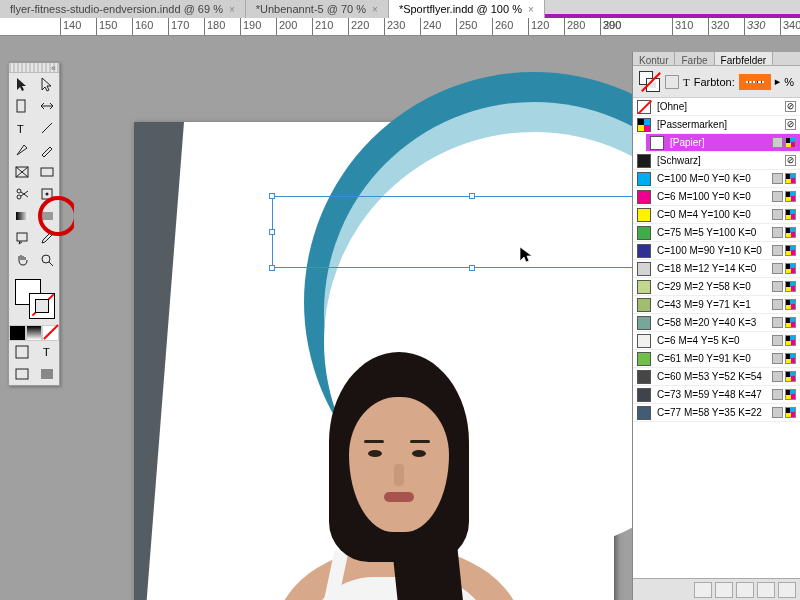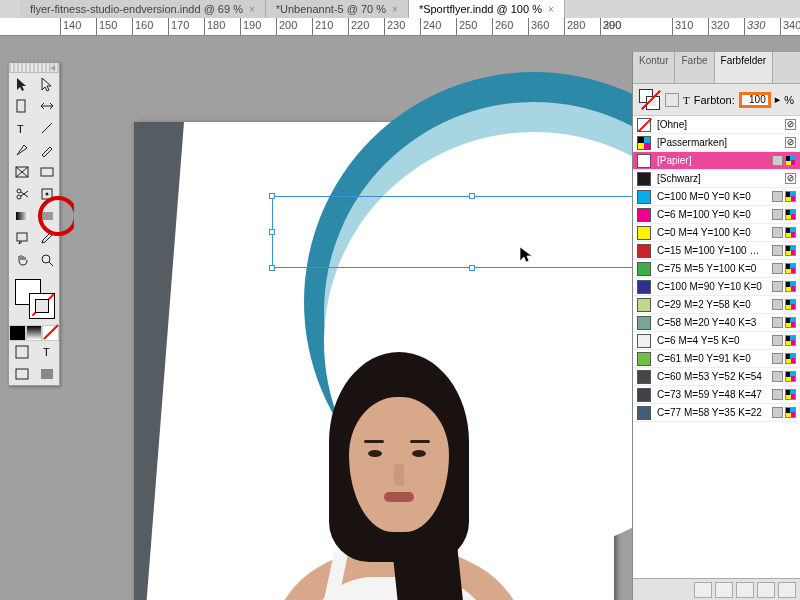--- a/index.html
+++ b/index.html
@@ -1,19 +1,19 @@
 <!DOCTYPE html>
 <html><head>
 <meta charset="utf-8">
 <style>
   * { box-sizing: border-box; margin: 0; padding: 0; font-family: Tahoma, Arial, sans-serif; font-size: 11px; }
   body { background: #a0a0a0; width: 800px; height: 600px; overflow: hidden; position: relative; }
 
   
-  .doctabs { position: absolute; top: 0; left: 0; right: 0; height: 20px; background: #d6d6d6; display: flex; border-bottom: 1px solid #a21caf; padding-left: 20px; }
+  .doctabs { position: absolute; top: 0; left: 0; right: 0; height: 20px; background: #d6d6d6; display: flex; border-bottom: 6px solid #a21caf; }
   .doctab { padding: 2px 10px; border-right: 1px solid #aaa; color: #444; background: #cfcfcf; height: 18px; display:flex; align-items:center; gap:6px;}
   .doctab.active { background: #ffffff; color:#000; }
   .doctab .x { color:#888; font-size:10px; }
 
   
   .ruler { position: absolute; top: 18px; left: 0; right: 0; height: 18px; background: #fff; border-bottom: 1px solid #888; font-size: 8px; color:#555; overflow:hidden; }
   .ruler-inner { position:relative; height:100%; }
   .tick { position:absolute; top:0; height:18px; border-left:1px solid #777; }
   .tick span { position:absolute; top:1px; left:2px; }
 
@@ -58,44 +58,44 @@
   .browL { left:130px; top:88px; } .browR { left:176px; top:88px; }
   .lips { position:absolute; left:150px; top:140px; width:30px; height:10px; background:#a8544e; border-radius:10px; }
   .nose { position:absolute; left:160px; top:112px; width:10px; height:22px; background:#c79a7d; border-radius:4px; }
 
   .sel-frame { position:absolute; left:198px; top:160px; width:400px; height:72px; border:1px solid #3a8fd6; background:rgba(255,255,255,.0); }
   .handle { position:absolute; width:6px; height:6px; background:#fff; border:1px solid #3a8fd6; }
   .cursor-arrow { position:absolute; left:445px; top:210px; }
 
   
   .panel { position:absolute; top:52px; right:0; width:168px; background:#e7e7e7; border-left:1px solid #888; height:548px; display:flex; flex-direction:column; }
-  .panel-tabs { display:flex; height:32px; background:#d6d6d6; border-bottom:1px solid #aaa; }
+  .panel-tabs { display:flex; height:14px; background:#d6d6d6; border-bottom:1px solid #aaa; }
   .ptab { padding:3px 6px; border-right:1px solid #aaa; color:#555; font-size:10px; }
   .ptab.active { background:#e7e7e7; color:#000; }
   .tint-row { display:flex; align-items:center; gap:4px; padding:4px 6px; height:32px; border-bottom:1px solid #ccc; }
   .fs-proxy { width:22px; height:22px; position:relative; }
   .fs-proxy .pf { position:absolute; left:0; top:0; width:14px; height:14px; background:#fff; border:1px solid #333; }
   .fs-proxy .ps { position:absolute; left:7px; top:7px; width:14px; height:14px; background:#fff; border:1px solid #333; }
   .fs-proxy .ps::after{content:"";position:absolute;inset:3px;background:#e7e7e7;}
   .fs-proxy .slash { position:absolute; left:-1px; top:10px; width:26px; height:2px; background:red; transform:rotate(-45deg);}
   .swatchlist { flex:1; overflow:auto; background:#fff; }
   .swatch { display:flex; align-items:center; height:18px; padding:0 4px; gap:6px; border-bottom:1px solid #eee; }
-  .swatch.selected { background:#ec4899; color:#fff; }
+  .swatch.selected { background:#d946ef; color:#fff;margin-left:13px; }
   .sw-chip { width:14px; height:14px; border:1px solid #555; flex:0 0 14px; }
   .sw-chip.none { background:#fff; position:relative; }
   .sw-chip.none::after { content:""; position:absolute; left:-2px; top:5px; width:18px; height:2px; background:red; transform:rotate(-45deg);}
   .sw-chip.reg { background:
       conic-gradient(#00aeef 0 90deg,#ec008c 90deg 180deg,#fff200 180deg 270deg,#000 270deg 360deg);}
   .sw-label { flex:1; white-space:nowrap; overflow:hidden; text-overflow:ellipsis; font-size:10px; }
   .sw-icons { display:flex; gap:2px; }
   .sw-ico { width:11px; height:11px; border:1px solid #888; }
   .panel-footer { height:22px; border-top:1px solid #aaa; display:flex; align-items:center; justify-content:flex-end; gap:3px; padding:0 4px; background:#e2e2e2;}
   .pf-btn { width:18px; height:16px; border:1px solid #aaa; background:#eee; }
 
-  .tint-input { width:32px; height:16px; border:3px solid #f97316; background:#fff; text-align:right; padding-right:2px; font-size:10px;}
+  .tint-input { width:32px; height:16px; border:7px solid #f97316; background:#fff; text-align:right; padding-right:2px; font-size:10px;}
 </style>
 </head>
 <body>
 
 <div class="doctabs" id="doctabs">
     <div class="doctab">
       <span>flyer-fitness-studio-endversion.indd @ 69 %</span>
       <span class="x">×</span>
     </div>
     <div class="doctab">
@@ -143,21 +143,21 @@
       <div class="tick" style="left: 420px;">
         <span>240</span>
       </div>
       <div class="tick" style="left: 456px;">
         <span>250</span>
       </div>
       <div class="tick" style="left: 492px;">
         <span>260</span>
       </div>
       <div class="tick" style="left: 528px;">
-        <span>360</span>
+        <span>120</span>
       </div>
       <div class="tick" style="left: 564px;">
         <span>280</span>
       </div>
       <div class="tick" style="left: 600px; text-align: center;">
         <span>290</span>
       </div>
       <div class="tick" style="left: 600px;">
         <span>300</span>
       </div>
@@ -452,46 +452,54 @@
       </div>
       <div class="swatch">
         <div class="sw-chip " style="background: rgb(255, 242, 0);"></div>
         <div class="sw-label">C=0 M=4 Y=100 K=0</div>
         <div class="sw-icons">
           <div class="sw-ico" style="background: rgb(204, 204, 204);"></div>
           <div class="sw-ico" style="background: conic-gradient(rgb(0, 174, 239) 0deg, rgb(0, 174, 239) 90deg, rgb(236, 0, 140) 90deg, rgb(236, 0, 140) 180deg, rgb(255, 242, 0) 180deg, rgb(255, 242, 0) 270deg, rgb(0, 0, 0) 270deg);"></div>
         </div>
       </div>
       <div class="swatch">
-        <div class="sw-chip " style="background: rgb(207, 32, 39);"></div>
-        <div class="sw-label">C=15 M=100 Y=100 K=0</div>
-        <div class="sw-icons">
-          <div class="sw-ico" style="background: rgb(204, 204, 204);"></div>
-          <div class="sw-ico" style="background: conic-gradient(rgb(0, 174, 239) 0deg, rgb(0, 174, 239) 90deg, rgb(236, 0, 140) 90deg, rgb(236, 0, 140) 180deg, rgb(255, 242, 0) 180deg, rgb(255, 242, 0) 270deg, rgb(0, 0, 0) 270deg);"></div>
-        </div>
-      </div>
-      <div class="swatch">
         <div class="sw-chip " style="background: rgb(63, 174, 73);"></div>
         <div class="sw-label">C=75 M=5 Y=100 K=0</div>
         <div class="sw-icons">
           <div class="sw-ico" style="background: rgb(204, 204, 204);"></div>
           <div class="sw-ico" style="background: conic-gradient(rgb(0, 174, 239) 0deg, rgb(0, 174, 239) 90deg, rgb(236, 0, 140) 90deg, rgb(236, 0, 140) 180deg, rgb(255, 242, 0) 180deg, rgb(255, 242, 0) 270deg, rgb(0, 0, 0) 270deg);"></div>
         </div>
       </div>
       <div class="swatch">
         <div class="sw-chip " style="background: rgb(46, 49, 146);"></div>
         <div class="sw-label">C=100 M=90 Y=10 K=0</div>
         <div class="sw-icons">
           <div class="sw-ico" style="background: rgb(204, 204, 204);"></div>
           <div class="sw-ico" style="background: conic-gradient(rgb(0, 174, 239) 0deg, rgb(0, 174, 239) 90deg, rgb(236, 0, 140) 90deg, rgb(236, 0, 140) 180deg, rgb(255, 242, 0) 180deg, rgb(255, 242, 0) 270deg, rgb(0, 0, 0) 270deg);"></div>
         </div>
       </div>
       <div class="swatch">
+        <div class="sw-chip " style="background: rgb(212, 213, 210);"></div>
+        <div class="sw-label">C=18 M=12 Y=14 K=0</div>
+        <div class="sw-icons">
+          <div class="sw-ico" style="background: rgb(204, 204, 204);"></div>
+          <div class="sw-ico" style="background: conic-gradient(rgb(0, 174, 239) 0deg, rgb(0, 174, 239) 90deg, rgb(236, 0, 140) 90deg, rgb(236, 0, 140) 180deg, rgb(255, 242, 0) 180deg, rgb(255, 242, 0) 270deg, rgb(0, 0, 0) 270deg);"></div>
+        </div>
+      </div>
+      <div class="swatch">
         <div class="sw-chip " style="background: rgb(193, 216, 138);"></div>
         <div class="sw-label">C=29 M=2 Y=58 K=0</div>
+        <div class="sw-icons">
+          <div class="sw-ico" style="background: rgb(204, 204, 204);"></div>
+          <div class="sw-ico" style="background: conic-gradient(rgb(0, 174, 239) 0deg, rgb(0, 174, 239) 90deg, rgb(236, 0, 140) 90deg, rgb(236, 0, 140) 180deg, rgb(255, 242, 0) 180deg, rgb(255, 242, 0) 270deg, rgb(0, 0, 0) 270deg);"></div>
+        </div>
+      </div>
+      <div class="swatch">
+        <div class="sw-chip " style="background: rgb(161, 190, 110);"></div>
+        <div class="sw-label">C=43 M=9 Y=71 K=1</div>
         <div class="sw-icons">
           <div class="sw-ico" style="background: rgb(204, 204, 204);"></div>
           <div class="sw-ico" style="background: conic-gradient(rgb(0, 174, 239) 0deg, rgb(0, 174, 239) 90deg, rgb(236, 0, 140) 90deg, rgb(236, 0, 140) 180deg, rgb(255, 242, 0) 180deg, rgb(255, 242, 0) 270deg, rgb(0, 0, 0) 270deg);"></div>
         </div>
       </div>
       <div class="swatch">
         <div class="sw-chip " style="background: rgb(119, 167, 154);"></div>
         <div class="sw-label">C=58 M=20 Y=40 K=3</div>
         <div class="sw-icons">
           <div class="sw-ico" style="background: rgb(204, 204, 204);"></div>

